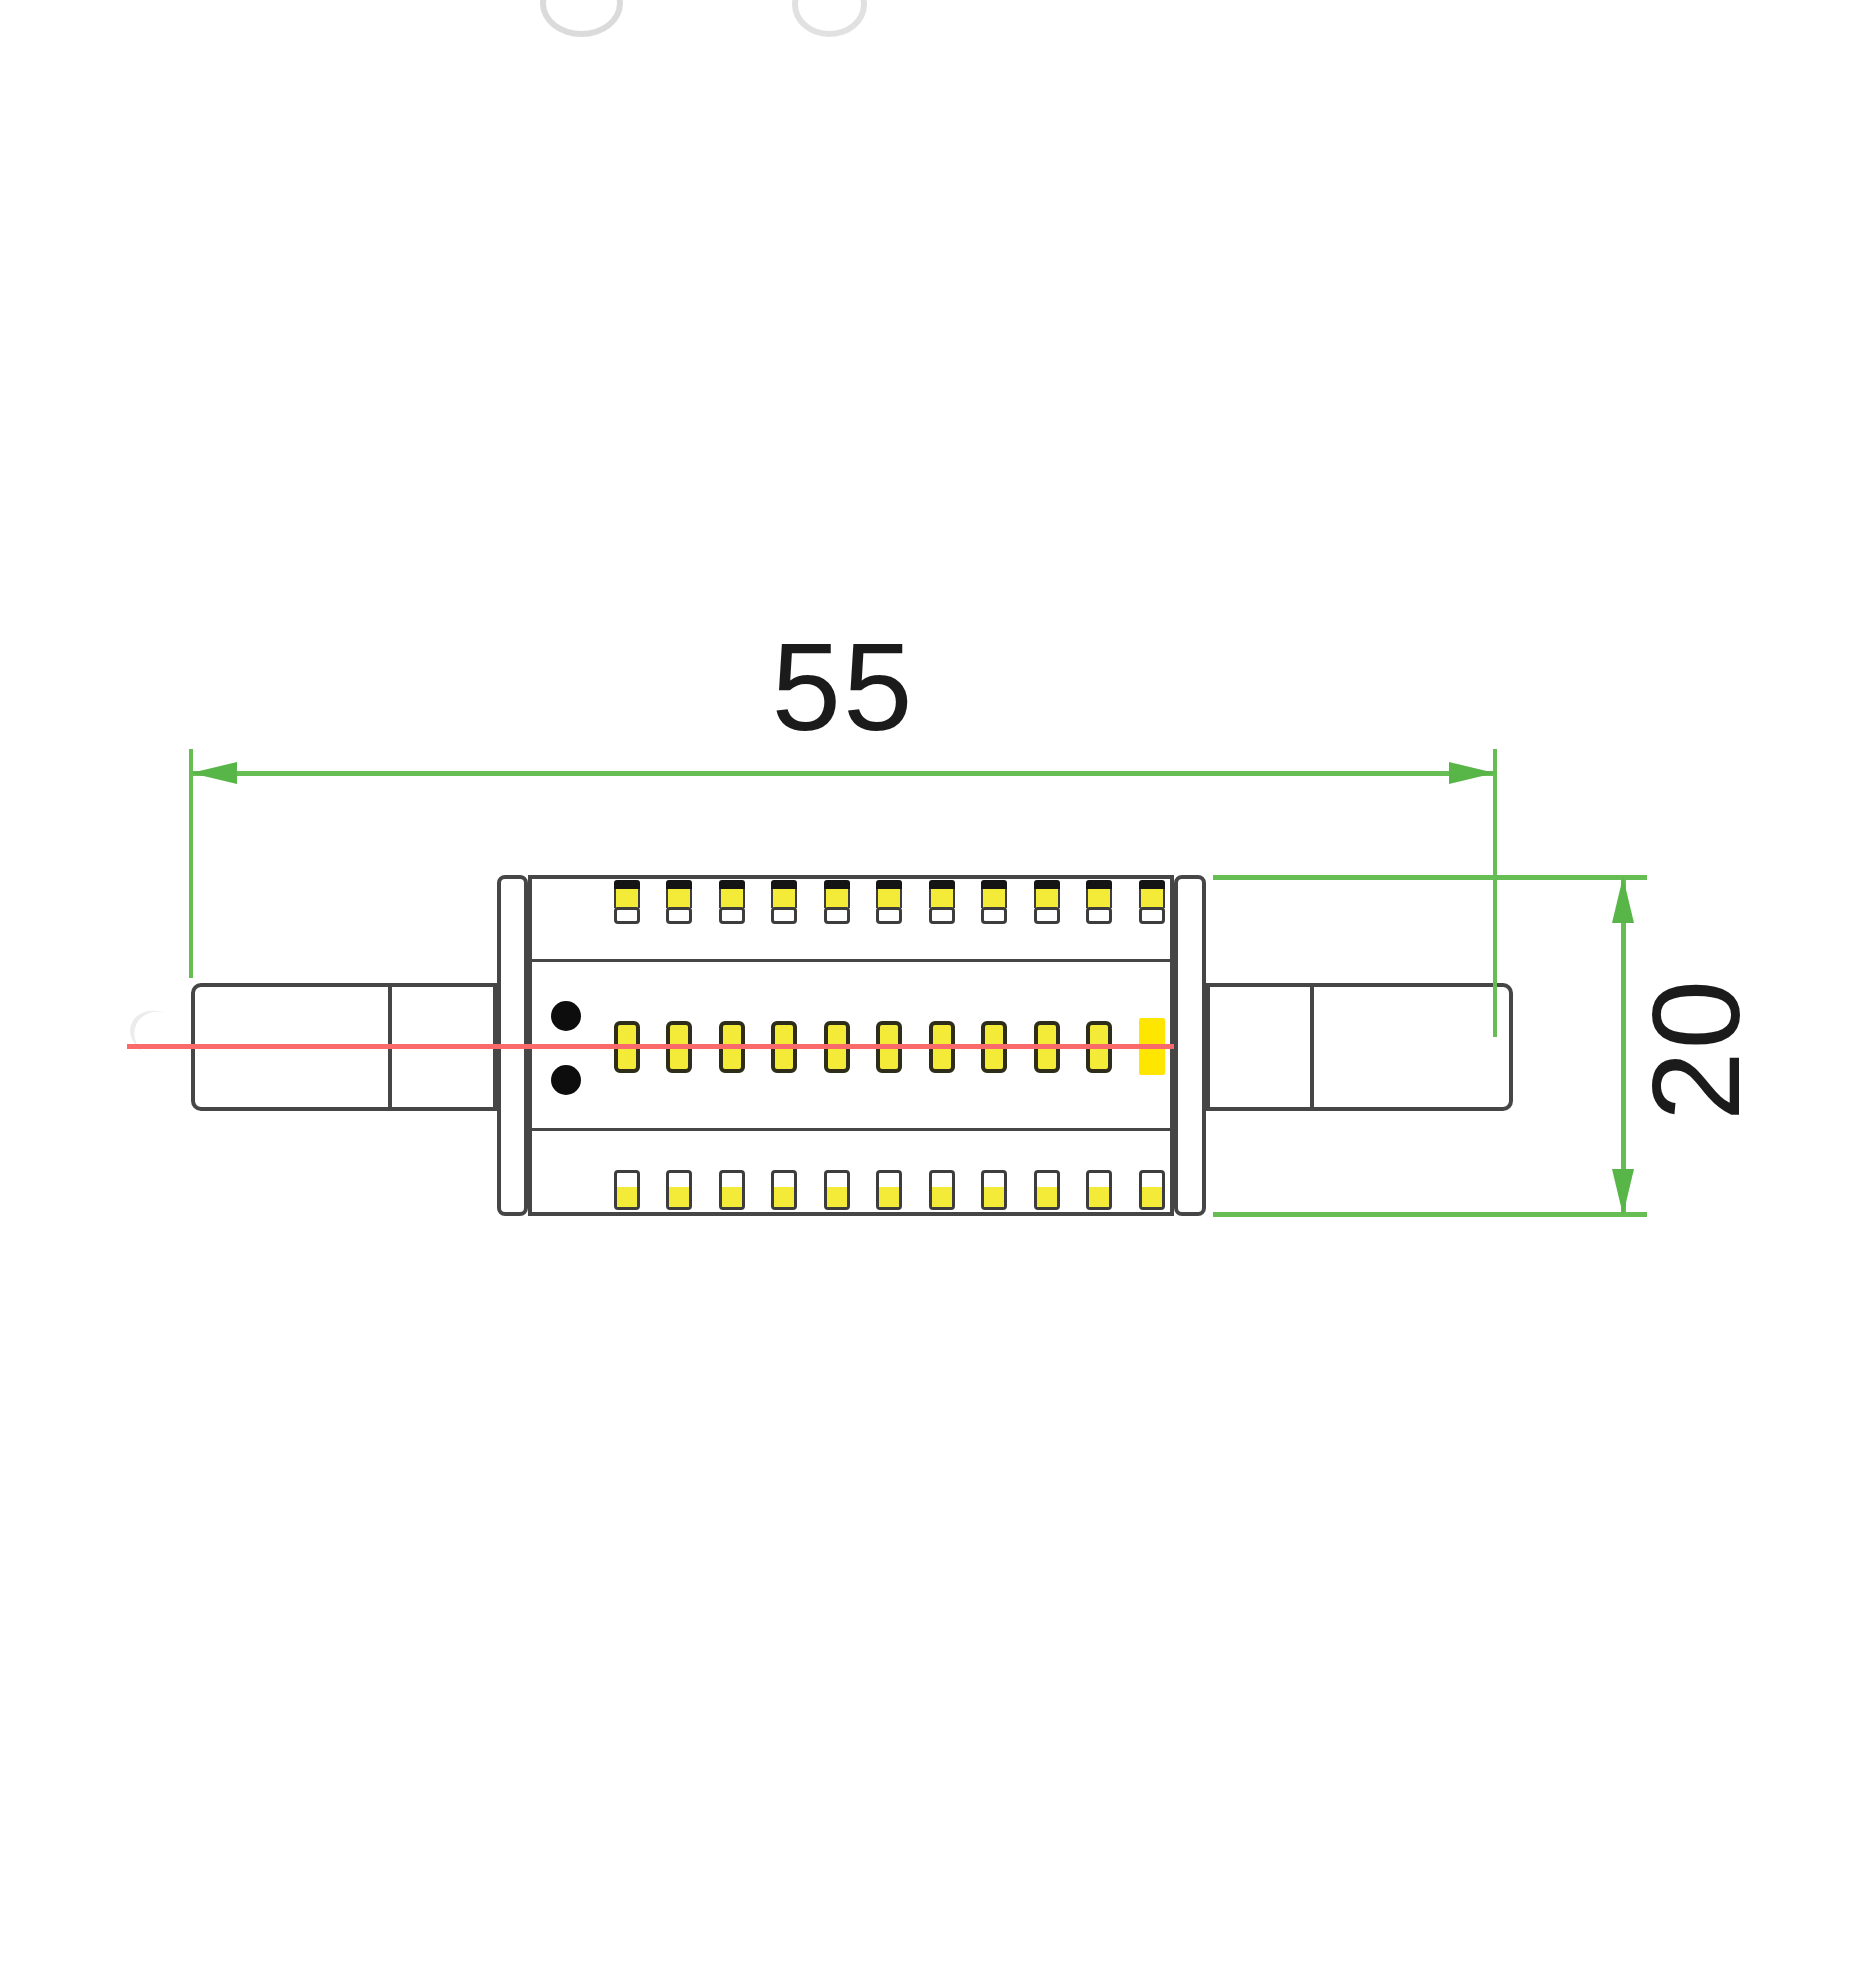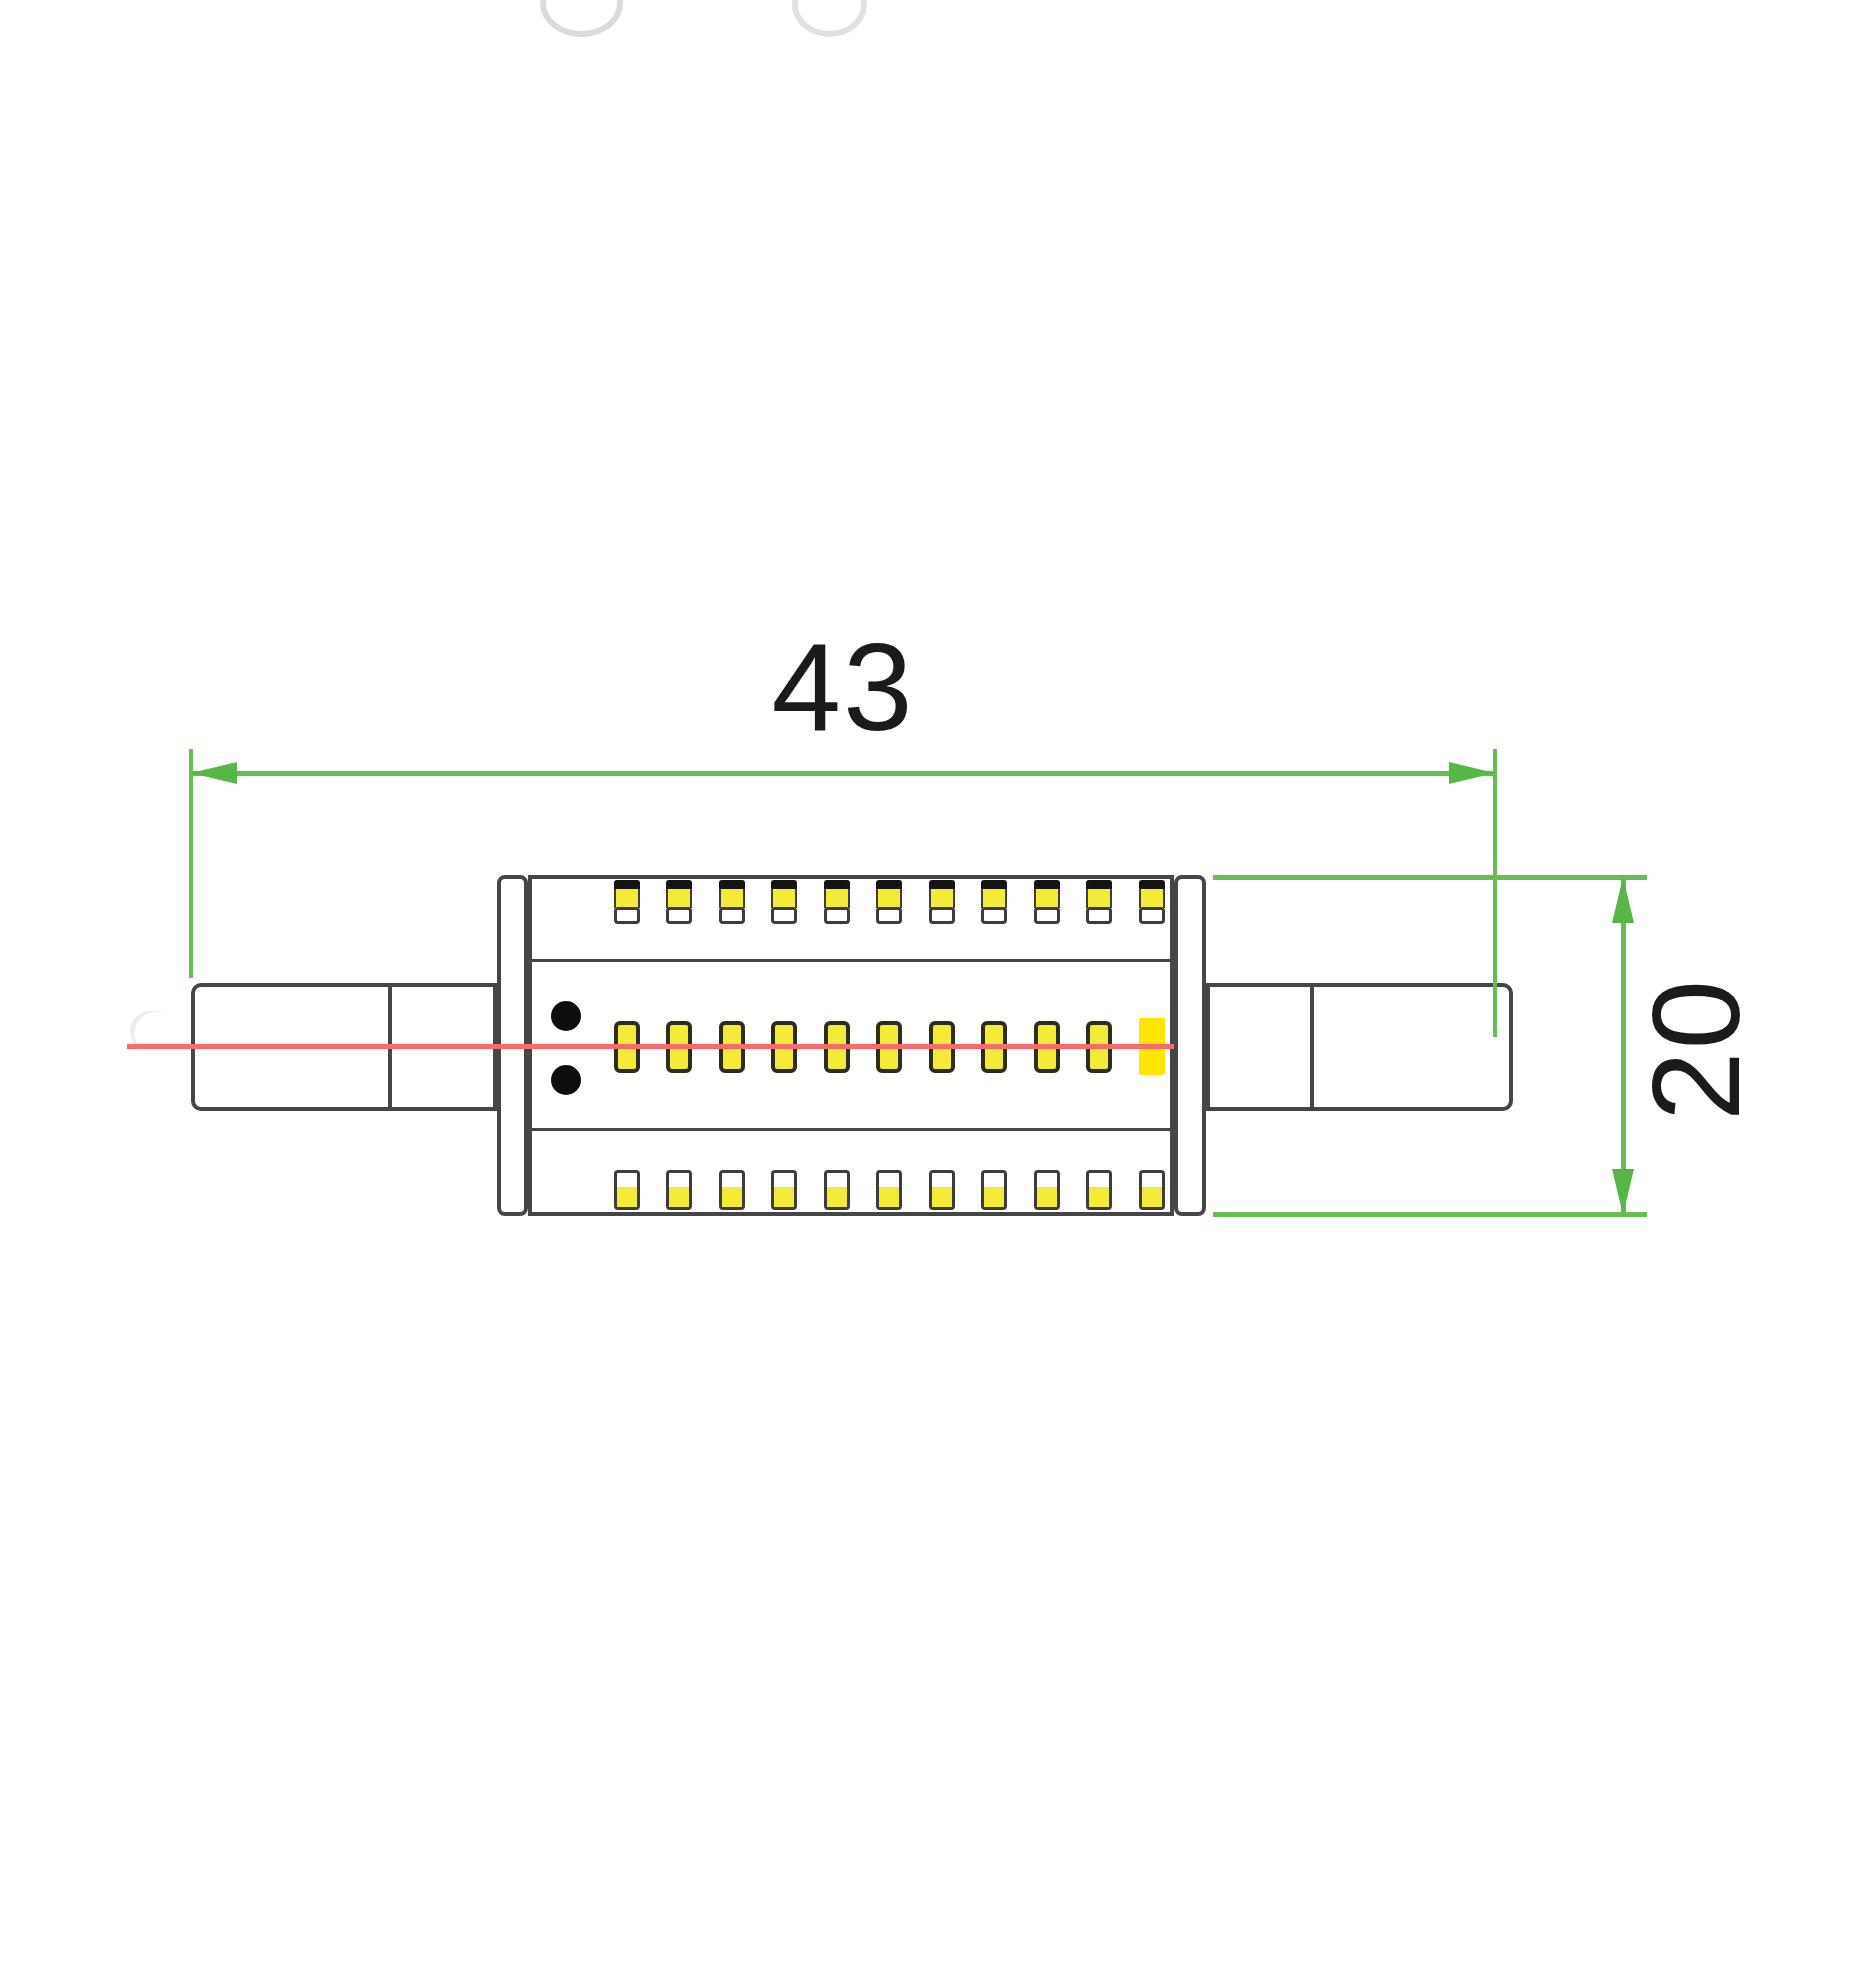--- a/index.html
+++ b/index.html
@@ -186,17 +186,17 @@
   <div class="dim" style="left:1493px;top:749px;width:4px;height:288px;"></div>
   <div class="arrow left" style="left:191px;top:762px;"></div>
   <div class="arrow right" style="left:1449px;top:762px;"></div>
 
   <div class="dim" style="left:1621px;top:877px;width:5px;height:338px;"></div>
   <div class="dim" style="left:1213px;top:875px;width:434px;height:5px;"></div>
   <div class="dim" style="left:1213px;top:1212px;width:434px;height:5px;"></div>
   <div class="arrow up" style="left:1612px;top:877px;"></div>
   <div class="arrow down" style="left:1612px;top:1169px;"></div>
 
-  <div class="dim-label" id="label-length">43</div>
+  <div class="dim-label" id="label-length">55</div>
   <div class="dim-label" id="label-diameter">20</div>
 
 </div>
 
 
 </body></html>

